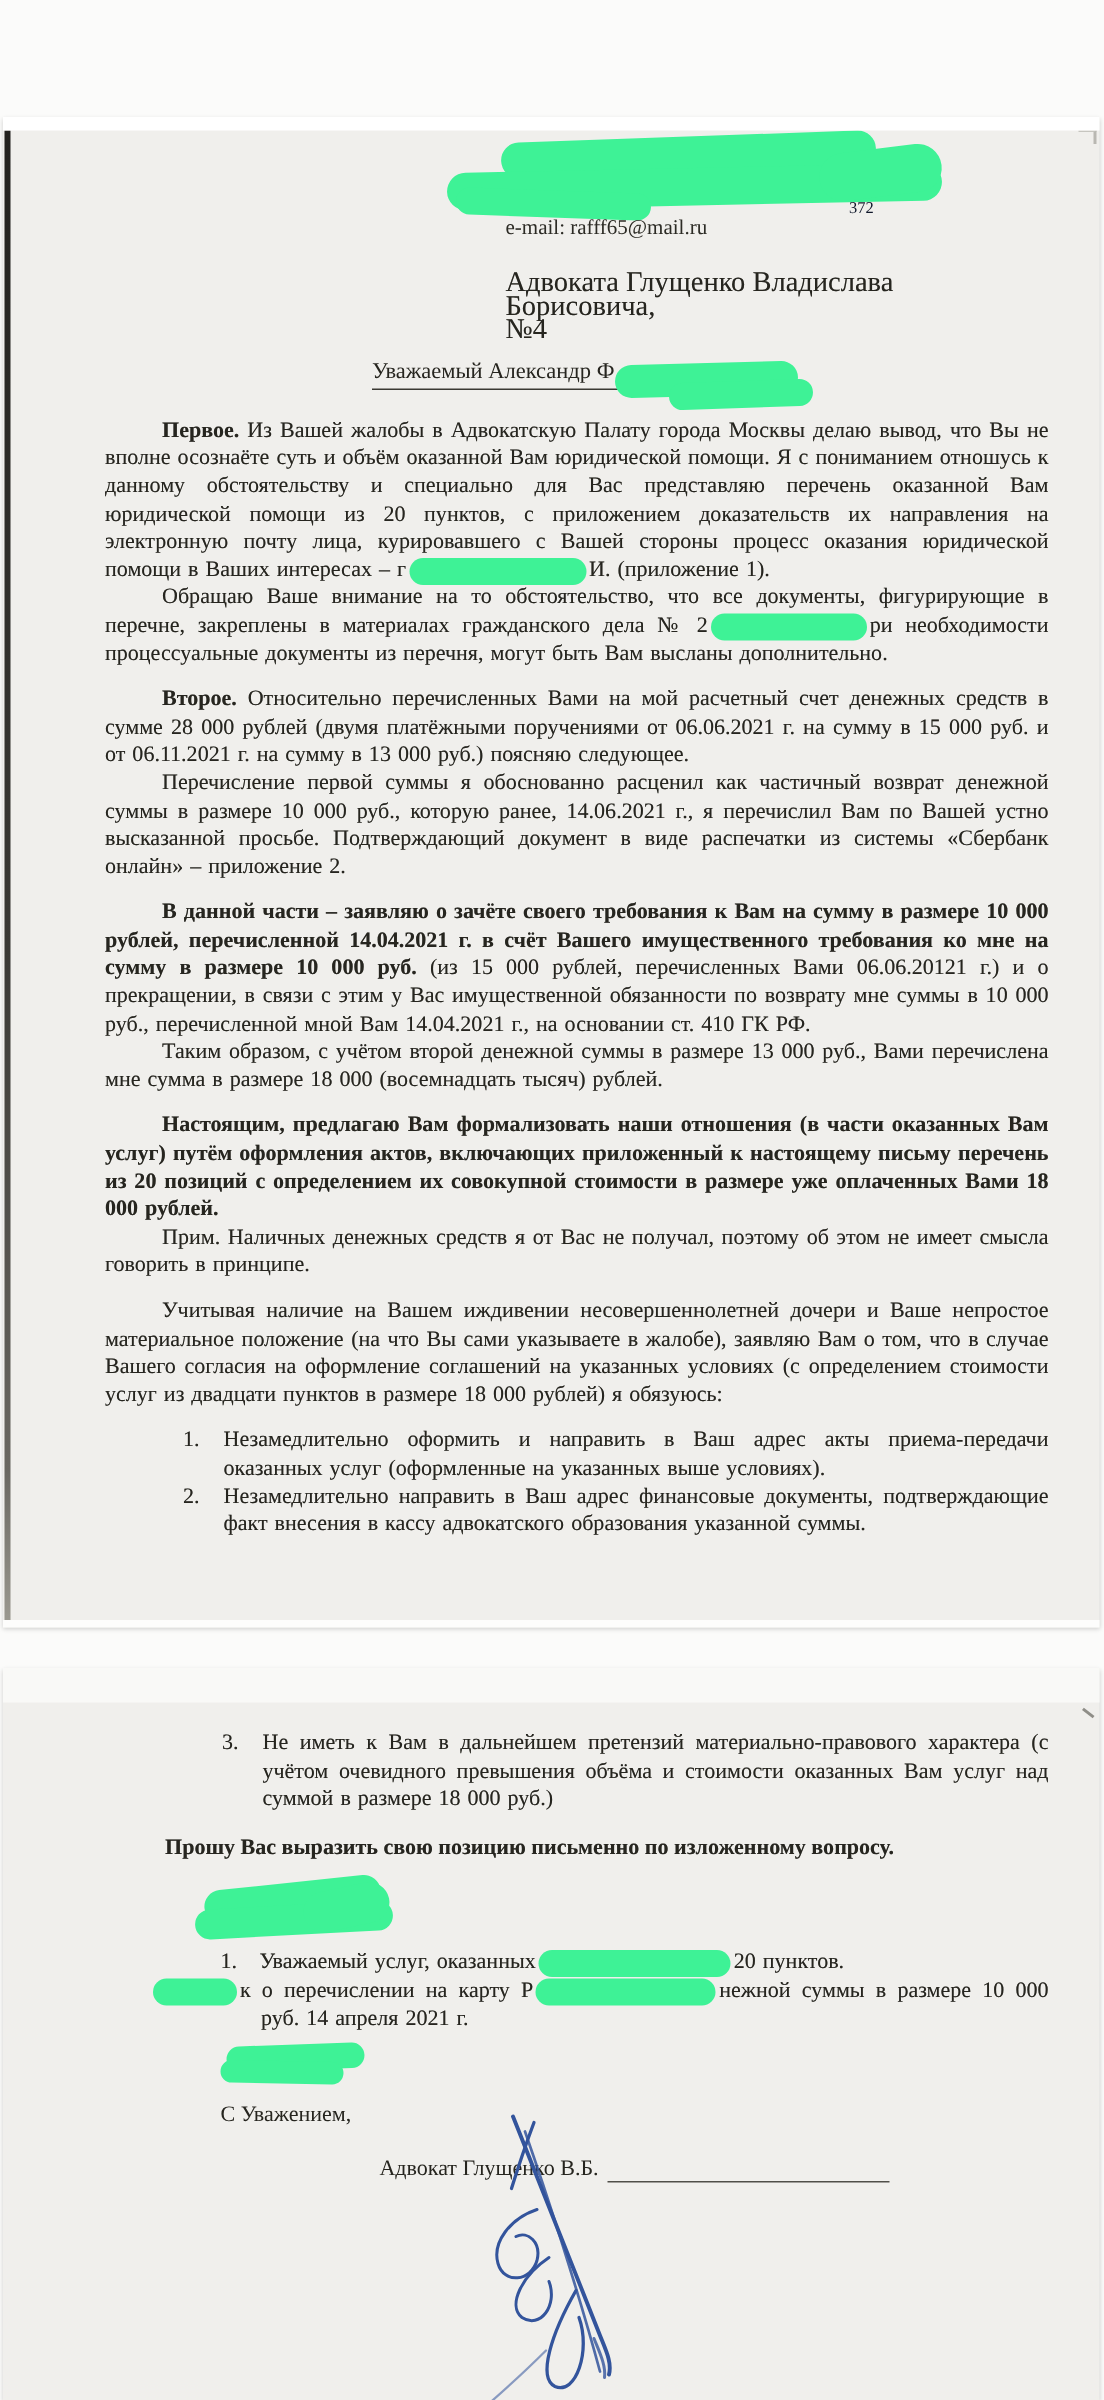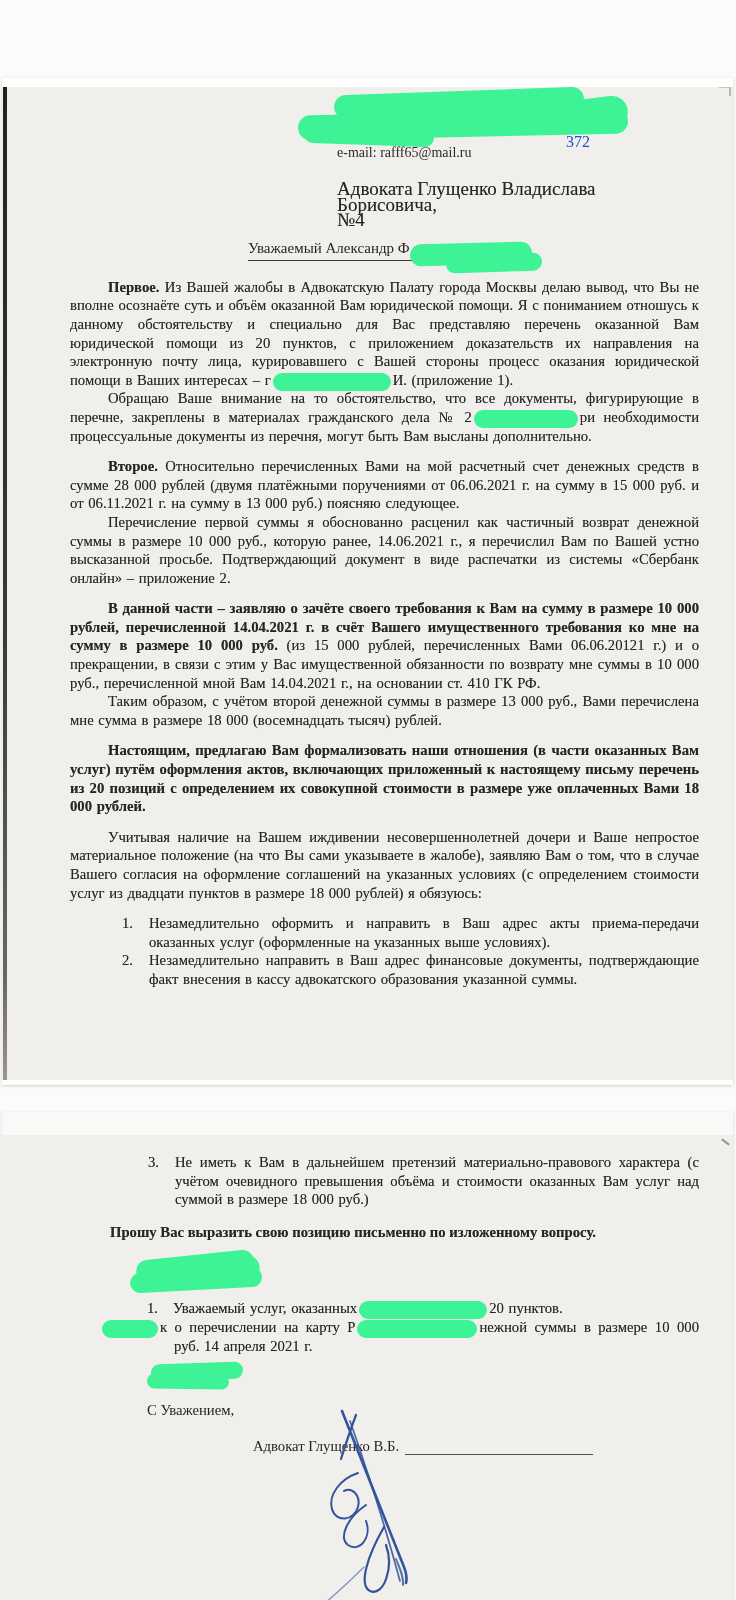--- a/index.html
+++ b/index.html
@@ -43,21 +43,21 @@
   .rd{display:inline-block;height:18px;border-radius:9px;background:var(--green);vertical-align:-4px;margin:0 2px -2px;}
   .w44{width:44px}.w56{width:56px}.w70{width:70px}.w104{width:104px}.w118{width:118px}.w120{width:120px}.w128{width:128px}
   .blobpart{position:absolute;background:var(--green);}
   
   .letterhead{position:relative;height:94px;}
   .blob-lh{position:absolute;left:228px;top:4px;width:336px;height:60px;}
   .blob-lh .p1{left:36px;top:0;width:250px;height:24px;border-radius:14px;transform:rotate(-2deg);}
   .blob-lh .p2{left:0;top:21px;width:330px;height:25px;border-radius:13px;transform:rotate(-1.2deg);}
   .blob-lh .p3{left:248px;top:8px;width:82px;height:32px;border-radius:16px;transform:rotate(-7deg);}
   .blob-lh .p4{left:6px;top:36px;width:130px;height:18px;border-radius:9px;transform:rotate(2deg);}
-  .lh-frag{position:absolute;left:496px;top:46px;font-size:16px;color:#1d4ed8;}
+  .lh-frag{position:absolute;left:496px;top:46px;font-size:11px;color:#0f172a;}
   .lh-email{position:absolute;left:267px;top:58px;font-size:14px;color:#2c2b25;}
   
   .addressee{margin-left:267px;font-size:19px;line-height:15.6px;text-shadow:0 0 .4px rgba(40,40,35,.4);}
   
   .salutation{position:relative;margin:12px 0 0 178px;font-size:15px;height:24px;}
   .sal-under{display:inline-block;border-bottom:1.2px solid #3a3933;padding-bottom:1px;}
   .rd-sal{display:inline-block;width:122px;height:22px;border-radius:11px;background:var(--green);vertical-align:-6px;margin-bottom:-6px;transform:rotate(-1.5deg);}
   .sal-lobe{left:198px;top:14px;width:96px;height:18px;border-radius:9px;transform:rotate(-2deg);}
   
   .li{display:flex;margin-left:52px;font-size:14.7px;line-height:18.6px;word-spacing:1px;text-shadow:0 0 .4px rgba(40,40,35,.45);}
@@ -120,20 +120,21 @@
     <div class="gap"></div>
 
     <p class="para"><span class="b">В данной части – заявляю о зачёте своего требования к Вам на сумму в размере 10 000 рублей, перечисленной 14.04.2021 г. в счёт Вашего имущественного требования ко мне на сумму в размере 10 000 руб.</span><span> (из 15 000 рублей, перечисленных Вами 06.06.20121 г.) и о прекращении, в связи с этим у Вас имущественной обязанности по возврату мне суммы в 10 000 руб., перечисленной мной Вам 14.04.2021 г., на основании ст. 410 ГК РФ.</span></p>
 
     <p class="para">Таким образом, с учётом второй денежной суммы в размере 13 000 руб., Вами перечислена мне сумма в размере 18 000 (восемнадцать тысяч) рублей.</p>
 
     <div class="gap"></div>
 
     <p class="para b">Настоящим, предлагаю Вам формализовать наши отношения (в части оказанных Вам услуг) путём оформления актов, включающих приложенный к настоящему письму перечень из 20 позиций с определением их совокупной стоимости в размере уже оплаченных Вами 18 000 рублей.</p>
 
+    <p class="para">Прим. Наличных денежных средств я от Вас не получал, поэтому об этом не имеет смысла говорить в принципе.</p>
 
     <div class="gap"></div>
 
     <p class="para">Учитывая наличие на Вашем иждивении несовершеннолетней дочери и Ваше непростое материальное положение (на что Вы сами указываете в жалобе), заявляю Вам о том, что в случае Вашего согласия на оформление соглашений на указанных условиях (с определением стоимости услуг из двадцати пунктов в размере 18 000 рублей) я обязуюсь:</p>
 
     <div class="gap"></div>
 
     <div class="li">
         <span class="num">1.</span>
         <span class="li-body">Незамедлительно оформить и направить в Ваш адрес акты приема-передачи оказанных услуг (оформленные на указанных выше условиях).</span>

